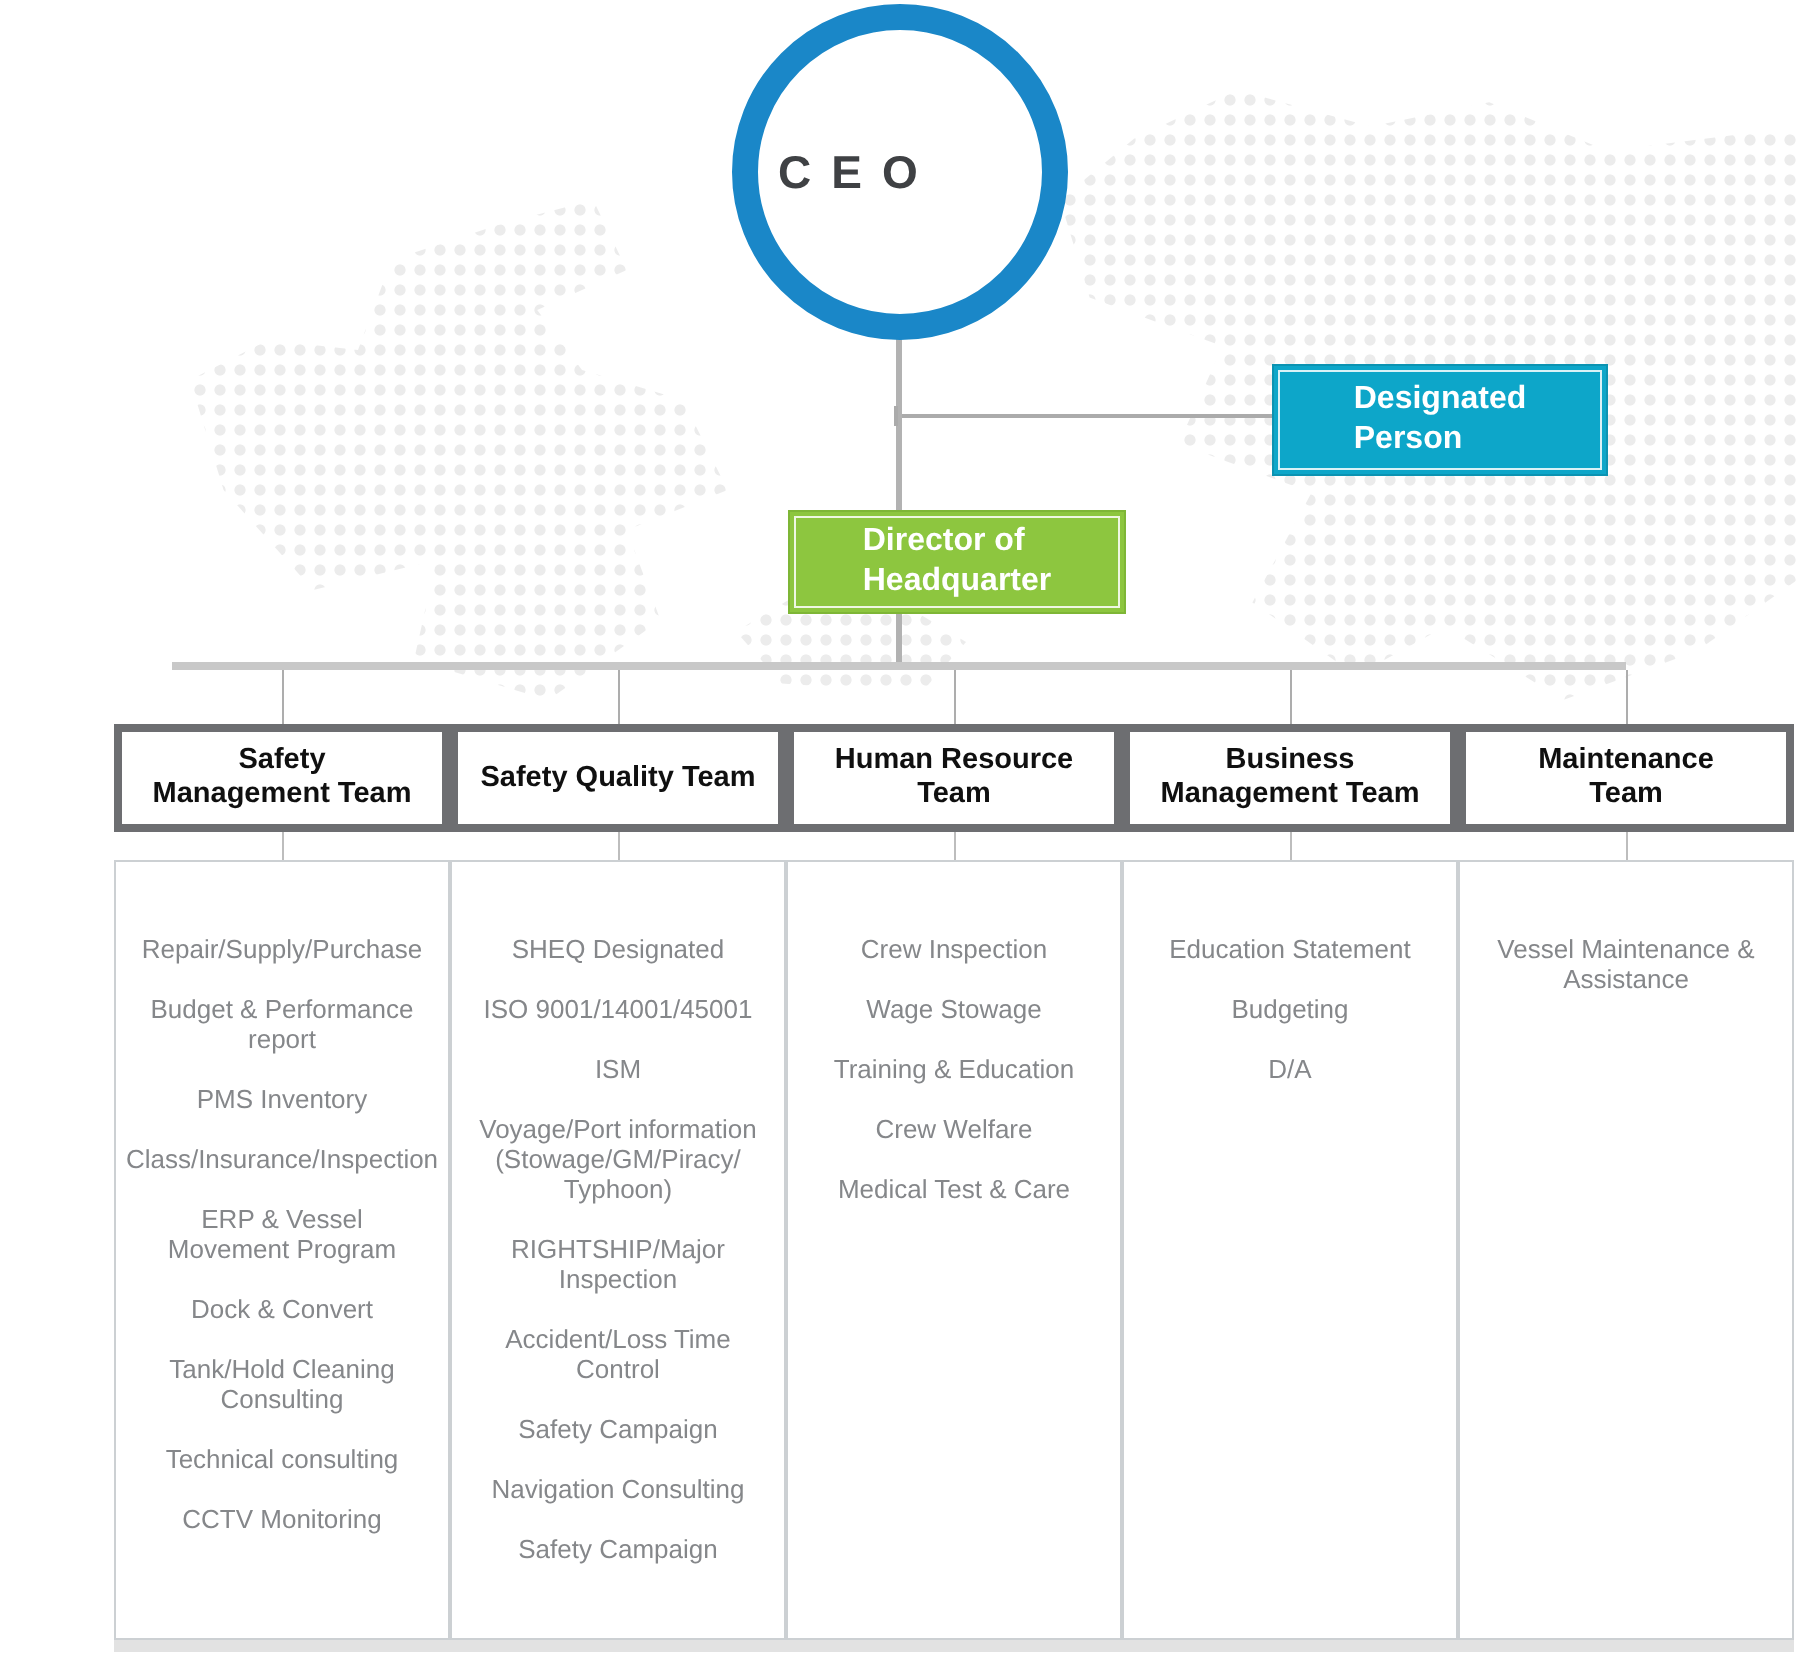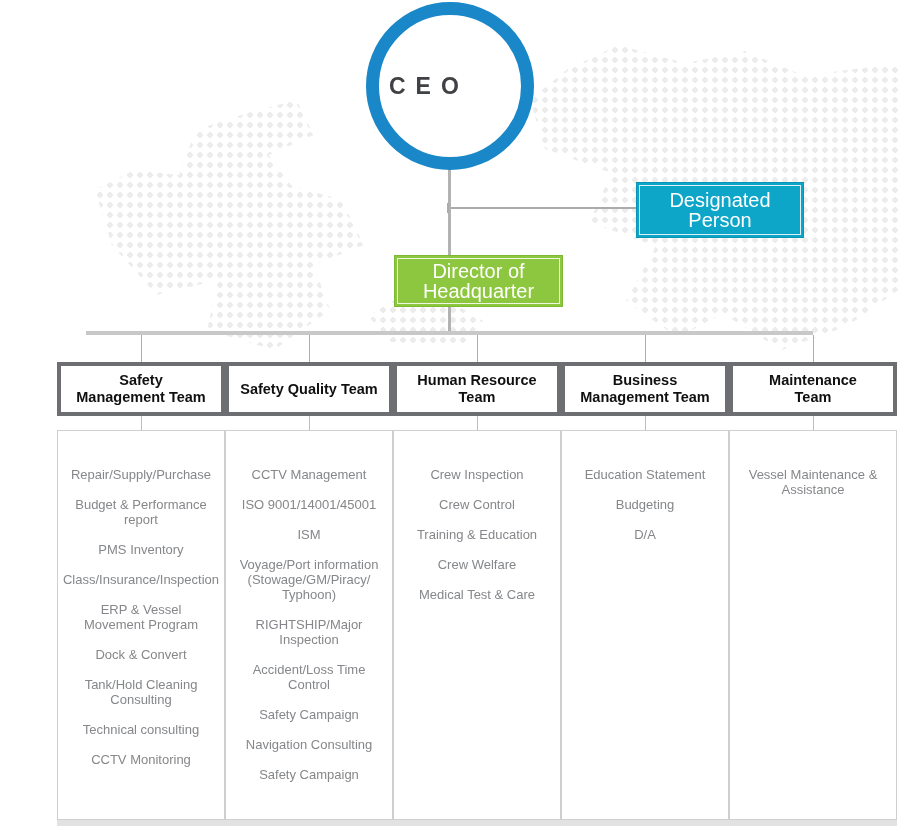--- a/index.html
+++ b/index.html
@@ -35,23 +35,23 @@
   .line{position:absolute;z-index:1;}
   .v1{left:448px;top:166px;width:3px;height:92px;background:#b2b2b2;}
   .h1{left:451px;top:207px;width:185px;height:2px;background:#ababab;}
   .tick{left:447px;top:203px;width:2px;height:10px;background:#ababab;}
   .v2{left:448px;top:307px;width:3px;height:27px;background:#b2b2b2;}
   .bar{left:86px;top:331px;width:727px;height:4px;background:#c8c8c8;}
 
   
   .cbox{
     position:absolute;z-index:3;box-sizing:border-box;
-    display:flex;align-items:center;justify-content:center;text-align:center;
-    color:#fff;font-size:20px;line-height:20px;white-space:pre-line;
-    outline:1px solid rgba(255,255,255,.85);outline-offset:-4px;
+    display:flex;align-items:center;justify-content:center;
+    color:#fff;font-size:16px;line-height:20px;white-space:pre-line;
+    outline:1px solid rgba(255,255,255,.85);outline-offset:-4px;font-weight:bold;
   }
   .designated{
     left:636px;top:182px;width:168px;height:56px;
     background:var(--designated-fill,#0da6c9);border:1px solid var(--designated-border,#0b93b2);
   }
   .director{
     left:366px;top:255px;width:169px;height:52px;
     background:var(--director-fill,#8dc63f);border:1px solid var(--director-border,#7eb636);margin-left:28px;
   }
 
@@ -133,21 +133,21 @@
       <div class="team-shadow"></div>
     </div>
 
     <div class="team-col">
       <div class="drop"></div>
       <div class="team-header">
         <span>Safety Quality Team</span>
       </div>
       <div class="drop2"></div>
       <div class="team-list">
-          <div class="list-item">CCTV Management</div>
+          <div class="list-item">SHEQ Designated</div>
           <div class="list-item">ISO 9001/14001/45001</div>
           <div class="list-item">ISM</div>
           <div class="list-item">Voyage/Port information
 (Stowage/GM/Piracy/
 Typhoon)</div>
           <div class="list-item">RIGHTSHIP/Major
 Inspection</div>
           <div class="list-item">Accident/Loss Time
 Control</div>
           <div class="list-item">Safety Campaign</div>
@@ -159,21 +159,21 @@
 
     <div class="team-col">
       <div class="drop"></div>
       <div class="team-header">
         <span>Human Resource
 Team</span>
       </div>
       <div class="drop2"></div>
       <div class="team-list">
           <div class="list-item">Crew Inspection</div>
-          <div class="list-item">Crew Control</div>
+          <div class="list-item">Wage Stowage</div>
           <div class="list-item">Training &amp; Education</div>
           <div class="list-item">Crew Welfare</div>
           <div class="list-item">Medical Test &amp; Care</div>
         </div>
       <div class="team-shadow"></div>
     </div>
 
     <div class="team-col">
       <div class="drop"></div>
       <div class="team-header">

